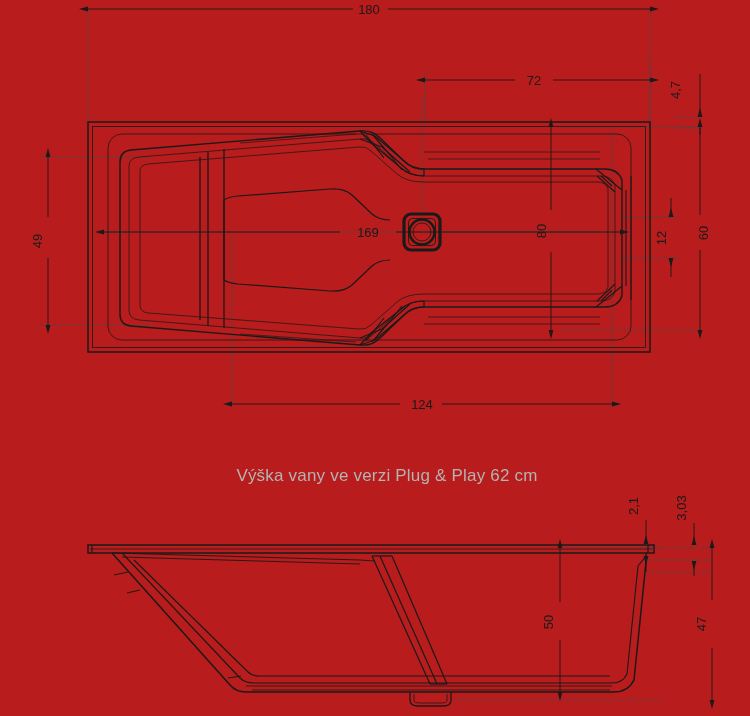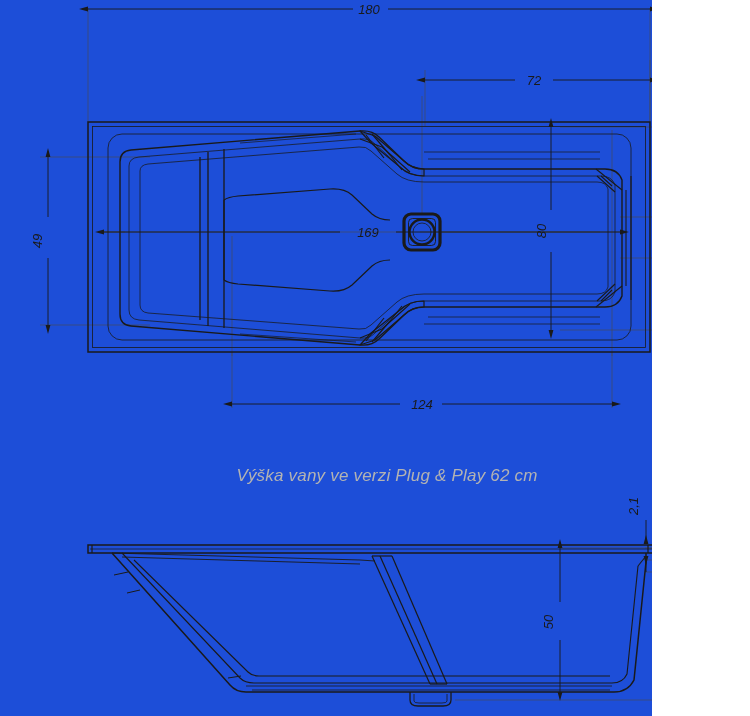--- a/index.html
+++ b/index.html
@@ -5,25 +5,24 @@
   html, body {
     margin: 0;
     padding: 0;
     background: #ffffff;
   }
   body {
     font-family: "Liberation Sans", sans-serif;
   }
   #sheet {
     position: relative;
-    width: 652px;
+    width: 750px;
     height: 716px;
-    background: #1d4ed8;
+    background: #b91c1c;
     overflow: hidden;
-    font-style: italic;
   }
   #drawing {
     position: absolute;
     left: 0;
     top: 0;
     width: 750px;
     height: 716px;
     display: block;
   }
   .dim-text {

